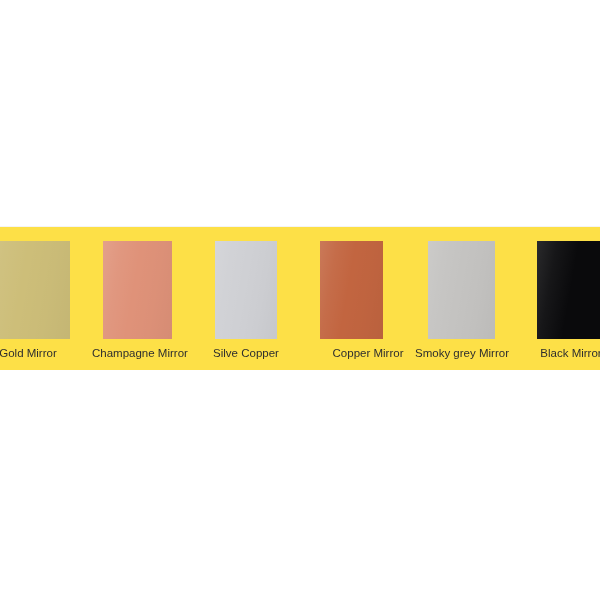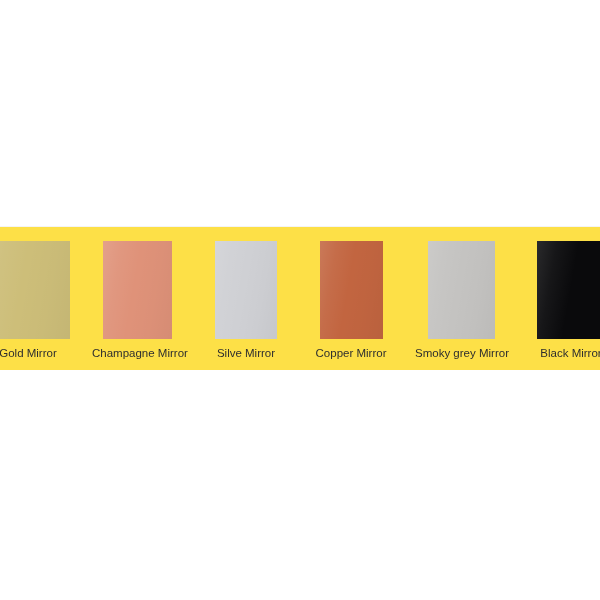--- a/index.html
+++ b/index.html
@@ -95,25 +95,25 @@
   <div class="swatch-item" style="left: 0px; width: 600px;">
         <div class="swatch-chip" style="left: -18px; width: 88px; background: rgb(205, 190, 121);"></div>
         <div class="swatch-label" style="left: -16px; width: 88px;">Gold Mirror</div>
       </div>
       <div class="swatch-item" style="left: 0px; width: 600px;">
         <div class="swatch-chip" style="left: 103px; width: 69px; background: rgb(223, 146, 121);"></div>
         <div class="swatch-label" style="left: 92px; width: 92px;">Champagne Mirror</div>
       </div>
       <div class="swatch-item" style="left: 0px; width: 600px;">
         <div class="swatch-chip" style="left: 215px; width: 62px; background: rgb(207, 208, 212);"></div>
-        <div class="swatch-label" style="left: 212px; width: 68px;">Silve Mirror</div>
+        <div class="swatch-label" style="left: 212px; width: 68px;">Silve Copper</div>
       </div>
       <div class="swatch-item" style="left: 0px; width: 600px;">
         <div class="swatch-chip" style="left: 320px; width: 63px; background: rgb(194, 101, 64);"></div>
-        <div class="swatch-label" style="left: 312px; width: 78px;">Copper Mirror</div>
+        <div class="swatch-label" style="left: 329px; width: 78px;">Copper Mirror</div>
       </div>
       <div class="swatch-item" style="left: 0px; width: 600px;">
         <div class="swatch-chip" style="left: 428px; width: 67px; background: rgb(196, 195, 193);"></div>
         <div class="swatch-label" style="left: 414px; width: 96px;">Smoky grey Mirror</div>
       </div>
       <div class="swatch-item" style="left: 0px; width: 600px;">
         <div class="swatch-chip" style="left: 537px; width: 75px; background: rgb(10, 10, 12);"></div>
         <div class="swatch-label" style="left: 536px; width: 70px;">Black Mirror</div>
       </div>
     </div>

